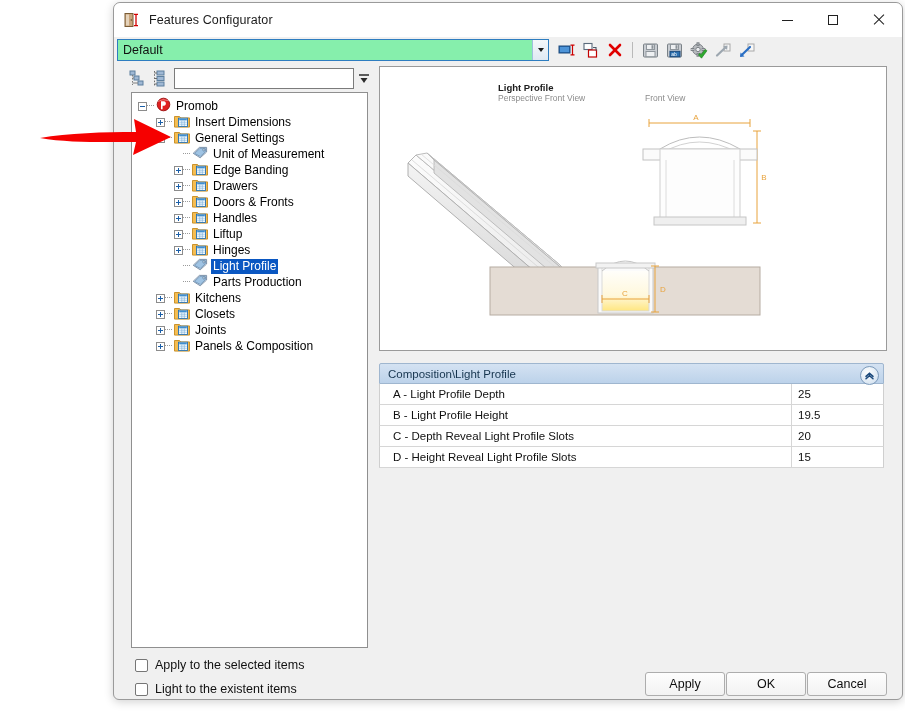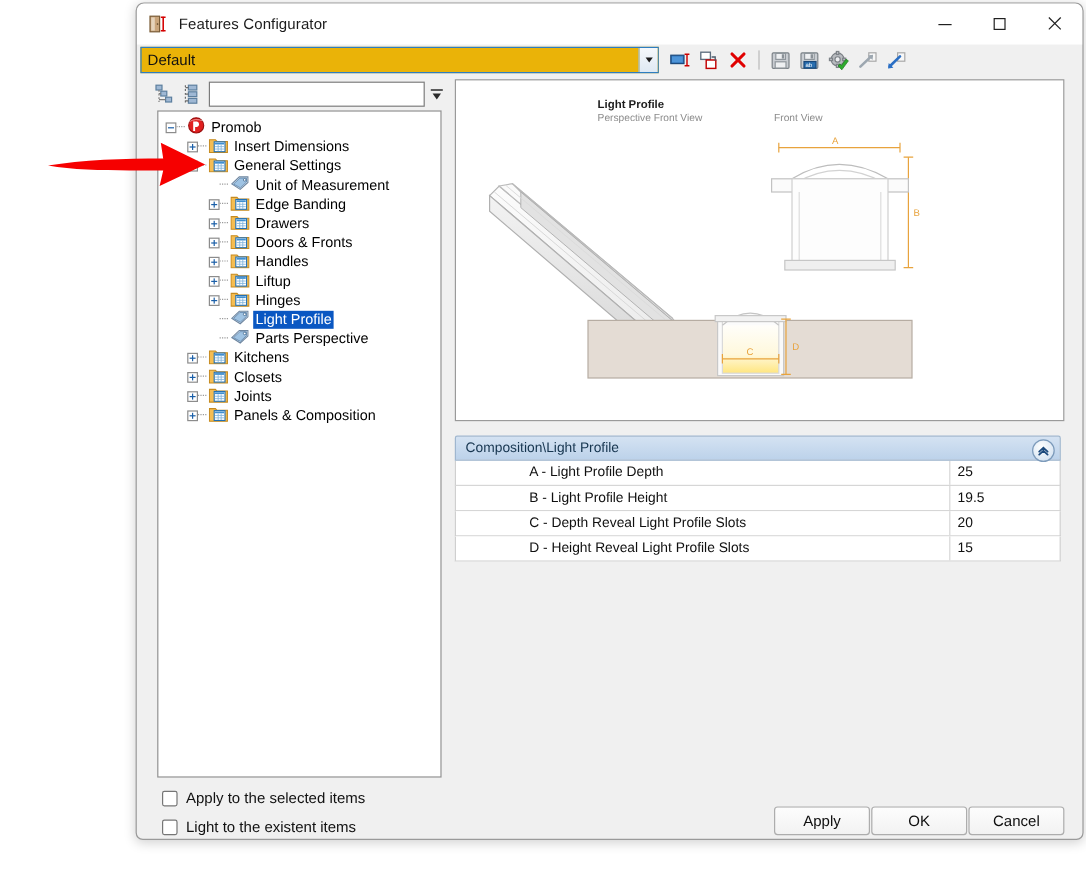--- a/index.html
+++ b/index.html
@@ -46,21 +46,21 @@
   }
   .glyph-close:before { transform: rotate(45deg); }
   .glyph-close:after  { transform: rotate(-45deg); }
 
   
   .profile-row {
     position: absolute; left: 2px; top: 34px; width: 786px; height: 25px;
   }
   .profile-combo {
     position: absolute; left: 1px; top: 2px; width: 432px; height: 22px;
-    border: 1px solid #2e7dc0; background: #eab308; box-sizing: border-box;
+    border: 1px solid #2e7dc0; background: #86efac; box-sizing: border-box;
     display: flex; align-items: center;
   }
   .profile-combo .val { font-size: 12.5px; color: #111; padding-left: 5px; }
   .combo-arrow {
     position: absolute; right: 0; top: 0; width: 15px; height: 20px;
     background: linear-gradient(#f5f8fb, #dfe9f3);
     border-left: 1px solid #9fc0dd;
     display:flex; align-items:center; justify-content:center;
   }
   .tri-down { width:0;height:0;border-left:3.5px solid transparent;border-right:3.5px solid transparent;border-top:4px solid #1c1c1c; }
@@ -144,21 +144,21 @@
   .collapse-btn {
     position: absolute; right: 4px; top: 2px; width: 17px; height: 17px; border-radius: 50%;
     background: radial-gradient(circle at 40% 32%, #fdfefe, #dbe7f3 70%, #b9cde2);
     border: 1px solid #7d9bbb; display:flex;align-items:center;justify-content:center;
   }
   .prop-row {
     display: flex; height: 20px; align-items: stretch;
     border-bottom: 1px solid #d6d6d6; background: #fff;
     border-left: 1px solid #cfcfcf; border-right: 1px solid #cfcfcf;
   }
-  .prop-name { flex: 1; font-size: 11.5px; color: #101010; display:flex;align-items:center; padding-left: 13px; margin-left: 48px; }
+  .prop-name { flex: 1; font-size: 11.5px; color: #101010; display:flex;align-items:center; padding-left: 13px; }
   .prop-val  { width: 85px; font-size: 11.5px; color: #101010; display:flex;align-items:center; padding-left: 6px;
                border-left: 1px solid #d6d6d6; }
 
   
   .btn {
     position: absolute; height: 24px; width: 80px;
     background: linear-gradient(#fdfdfd, #f2f2f2);
     border: 1px solid #adadad; border-radius: 3px;
     font-size: 12.5px; color: #0d0d0d;
     display: flex; align-items: center; justify-content: center;
@@ -487,21 +487,21 @@
             </div>
             <div class="trow">
               <span style="width: 36px; flex: 0 0 auto;"></span>
               <span class="tplug"></span>
               <span class="dots" style="width: 7px;"></span>
               <span class="ticon"><svg class="ic-tag" viewBox="0 0 16 13">
                   <path d="M1.2 7.3 L7.4 1.4 L14.6 1.4 L14.6 6.0 L8.2 11.8 Z" fill="#e9eef4" stroke="#6e86a0" stroke-width="0.9"></path>
                   <path d="M2.6 7.4 L7.9 2.4 L13.4 2.4 L13.4 5.7 L8.3 10.5 Z" fill="#9fc3e3" stroke="#5d86ad" stroke-width="0.7"></path>
                   <circle cx="11.9" cy="3.9" r="1.1" fill="#ffffff" stroke="#4f7599" stroke-width="0.8"></circle>
                 </svg></span>
-              <span class="tlabel">Parts Perspective</span>
+              <span class="tlabel">Parts Production</span>
             </div>
             <div class="trow">
               <span style="width: 18px; flex: 0 0 auto;"></span>
               <span class="tplug has plus"></span>
               <span class="dots" style="width: 7px;"></span>
               <span class="ticon"><svg class="ic-folder" viewBox="0 0 16 14">
                   <path d="M0.5 2.5 h5 l1.3 1.4 h8.7 v9.2 h-15 z" fill="#f5bd52" stroke="#c58a1e" stroke-width="0.9"></path>
                   <rect x="4.5" y="4.2" width="9" height="8.2" fill="#ffffff" stroke="#1f6fb5" stroke-width="0.9"></rect>
                   <rect x="5.2" y="4.9" width="7.6" height="1.5" fill="#3f8fd0"></rect>
                   <g stroke="#7fb4de" stroke-width="0.7">

